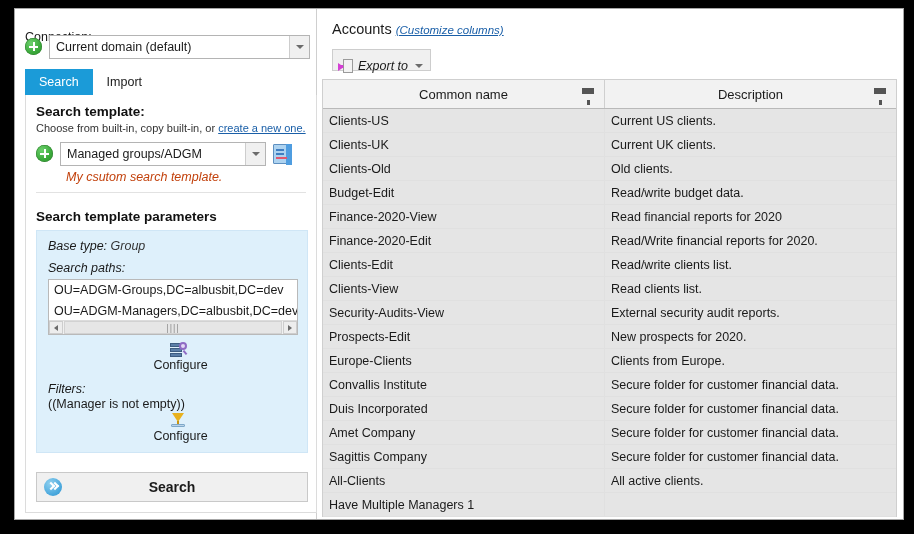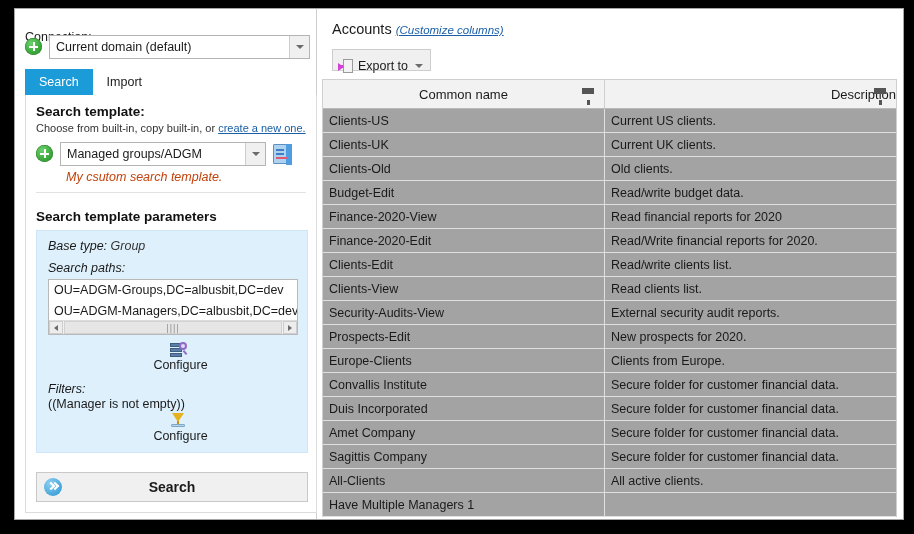--- a/index.html
+++ b/index.html
@@ -431,20 +431,21 @@
     height: 22px;
     padding: 12px 7px 0 5px;
     background: #f0f0f0;
     border: 1px solid #cdcdcd;
     box-sizing: border-box;
     display: flex;
     align-items: center;
     cursor: pointer;
     font-size: 12.5px;
     color: #1a1a1a;
+    font-style: italic;
   }
   .icon-export {
     position: relative;
     width: 15px; height: 15px;
     flex: 0 0 auto;
     margin-right: 5px;
   }
   .icon-export .pg {
     position: absolute; right: 0; top: 0;
     width: 10px; height: 14px;
@@ -466,40 +467,40 @@
 
   
   #acct-table {
     position: absolute;
     left: 4px;
     top: 70px;
     width: 575px;
     border: 1px solid #cfcfcf;
     border-bottom: none;
     box-sizing: border-box;
-    background: #a3a3a3;
+    background: #e5e5e5;
   }
   .thead {
     display: flex;
     height: 28px;
     background: #f2f2f2;
     border-bottom: 1px solid #b9b9b9;
   }
   .th {
     display: flex;
     align-items: center;
     justify-content: center;
     position: relative;
     font-size: 13px;
     color: #1a1a1a;
     box-sizing: border-box;
     height: 100%;
   }
   .th.c1 { flex: 0 0 282px; border-right: 1px solid #cfcfcf; }
-  .th.c2 { flex: 1 1 auto; justify-content: flex-end; }
+  .th.c2 { flex: 1 1 auto; }
   .funnel-glyph {
     position: absolute;
     right: 10px;
     top: 8px;
     width: 0; height: 0;
     border-left: 6px solid #555555;
     border-right: 6px solid #555555;
     border-top: 6px solid #555555;
     border-bottom: 0;
   }

